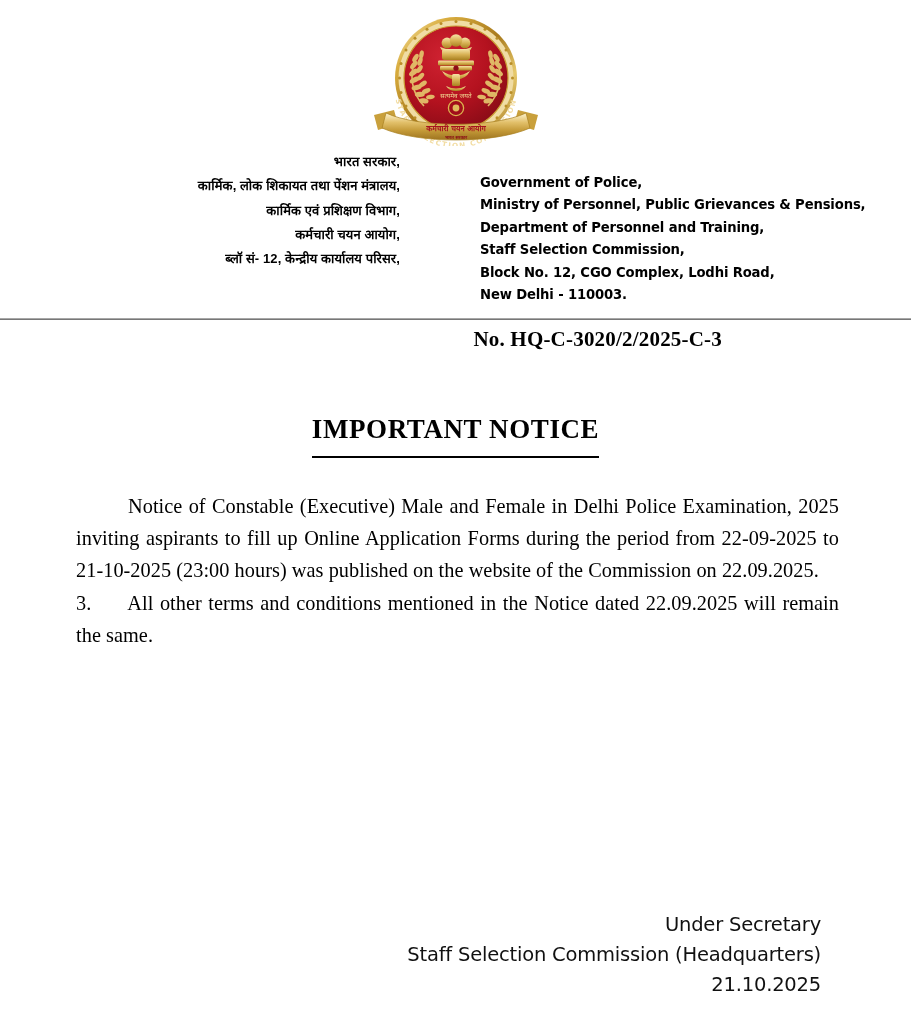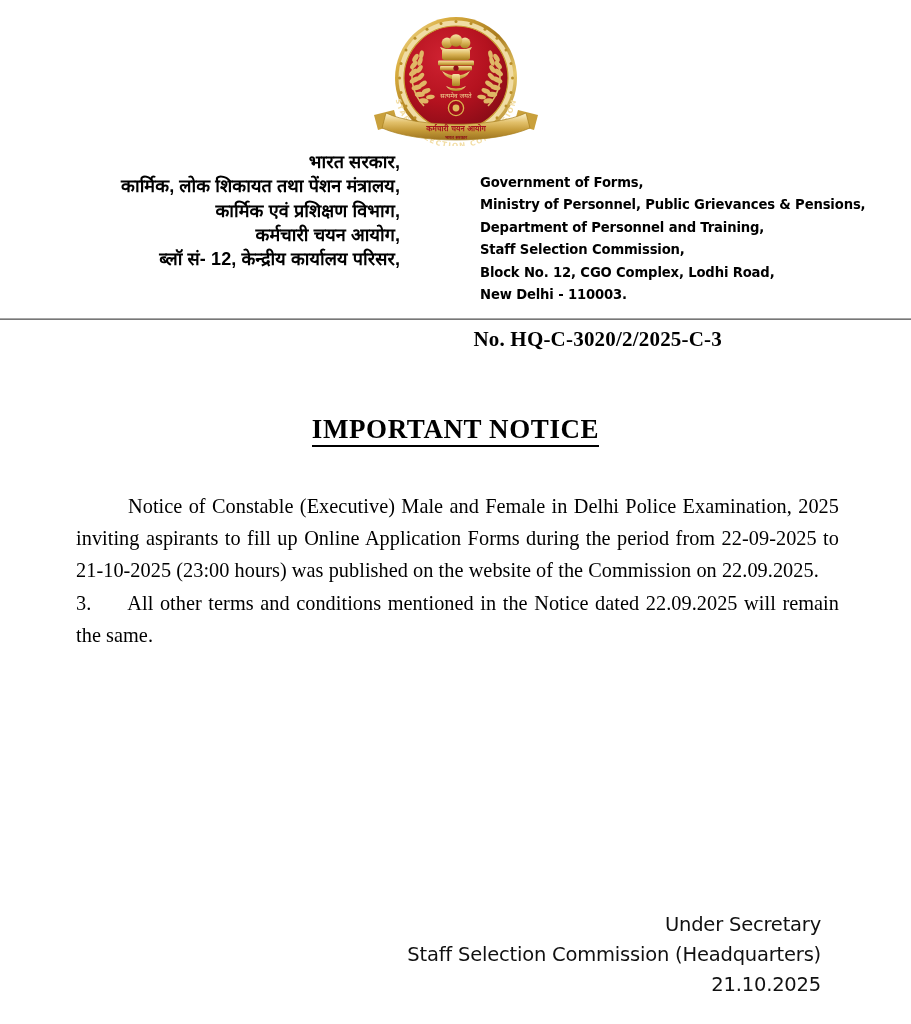--- a/index.html
+++ b/index.html
@@ -41,21 +41,21 @@
     box-sizing: border-box;
   }
   .addr-hi {
     position: absolute;
     left: 0;
     top: 0;
     width: 400px;
     text-align: right;
     font-family: "Liberation Sans", "DejaVu Sans", sans-serif;
     font-weight: bold;
-    font-size: 18px;
+    font-size: 13px;
     line-height: 24.3px;
     letter-spacing: 0.1px;
     color: #000;
   }
   .addr-en {
     position: absolute;
     left: 480px;
     top: 22px;
     width: 430px;
     text-align: left;
@@ -102,21 +102,21 @@
     width: 911px;
     text-align: center;
     font-family: "Liberation Serif", "DejaVu Serif", serif;
     font-weight: bold;
     font-size: 27px;
     line-height: 34px;
     letter-spacing: 0.6px;
   }
   .title span {
     border-bottom: 2.5px solid #000;
-    padding-bottom: 1px;
+    padding-bottom: 12px;
   }
 
   
   .body-area {
     position: absolute;
     left: 76px;
     top: 490px;
     width: 763px;
   }
   p.para {
@@ -297,21 +297,21 @@
 
 <div class="letterhead">
   <div class="addr-hi">
     <div>भारत सरकार,</div>
     <div>कार्मिक, लोक शिकायत तथा पेंशन मंत्रालय,</div>
     <div>कार्मिक एवं प्रशिक्षण विभाग,</div>
     <div>कर्मचारी चयन आयोग,</div>
     <div>ब्लॉ सं- 12, केन्द्रीय कार्यालय परिसर,</div>
   </div>
   <div class="addr-en">
-    <div>Government of Forms,</div>
+    <div>Government of Police,</div>
     <div>Ministry of Personnel, Public Grievances &amp; Pensions,</div>
     <div>Department of Personnel and Training,</div>
     <div>Staff Selection Commission,</div>
     <div>Block No. 12, CGO Complex, Lodhi Road,</div>
     <div>New Delhi - 110003.</div>
   </div>
 </div>
 
 <div class="divider"></div>
 

